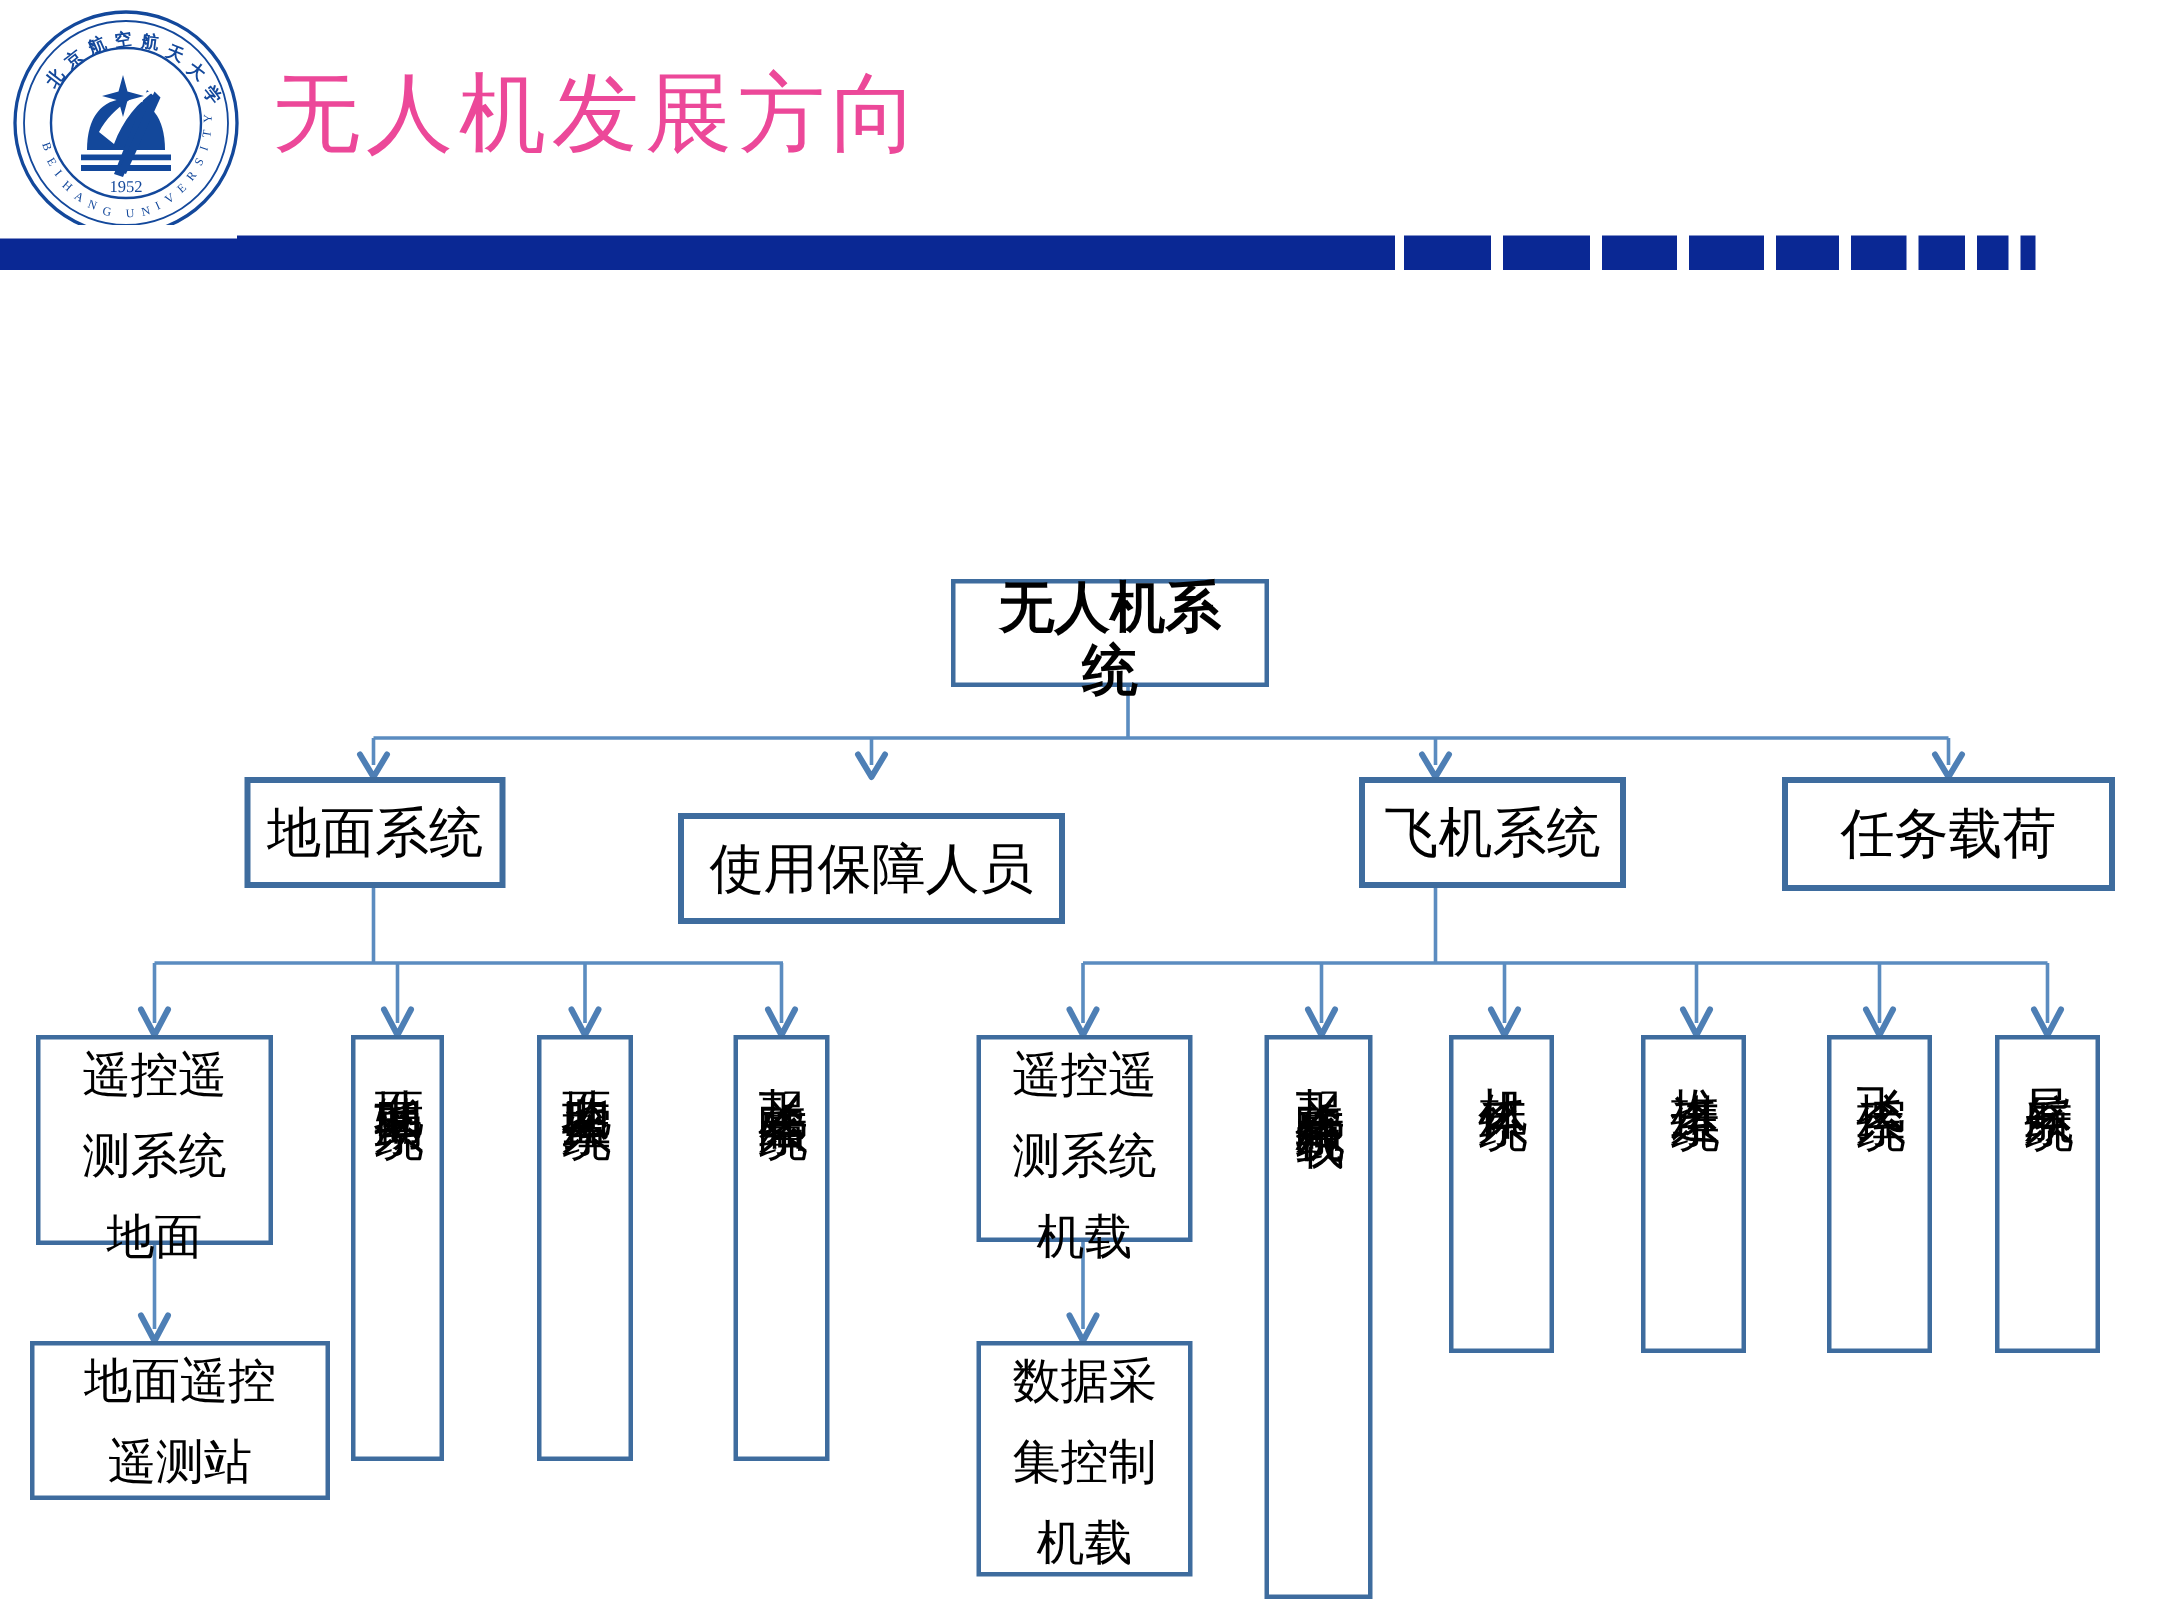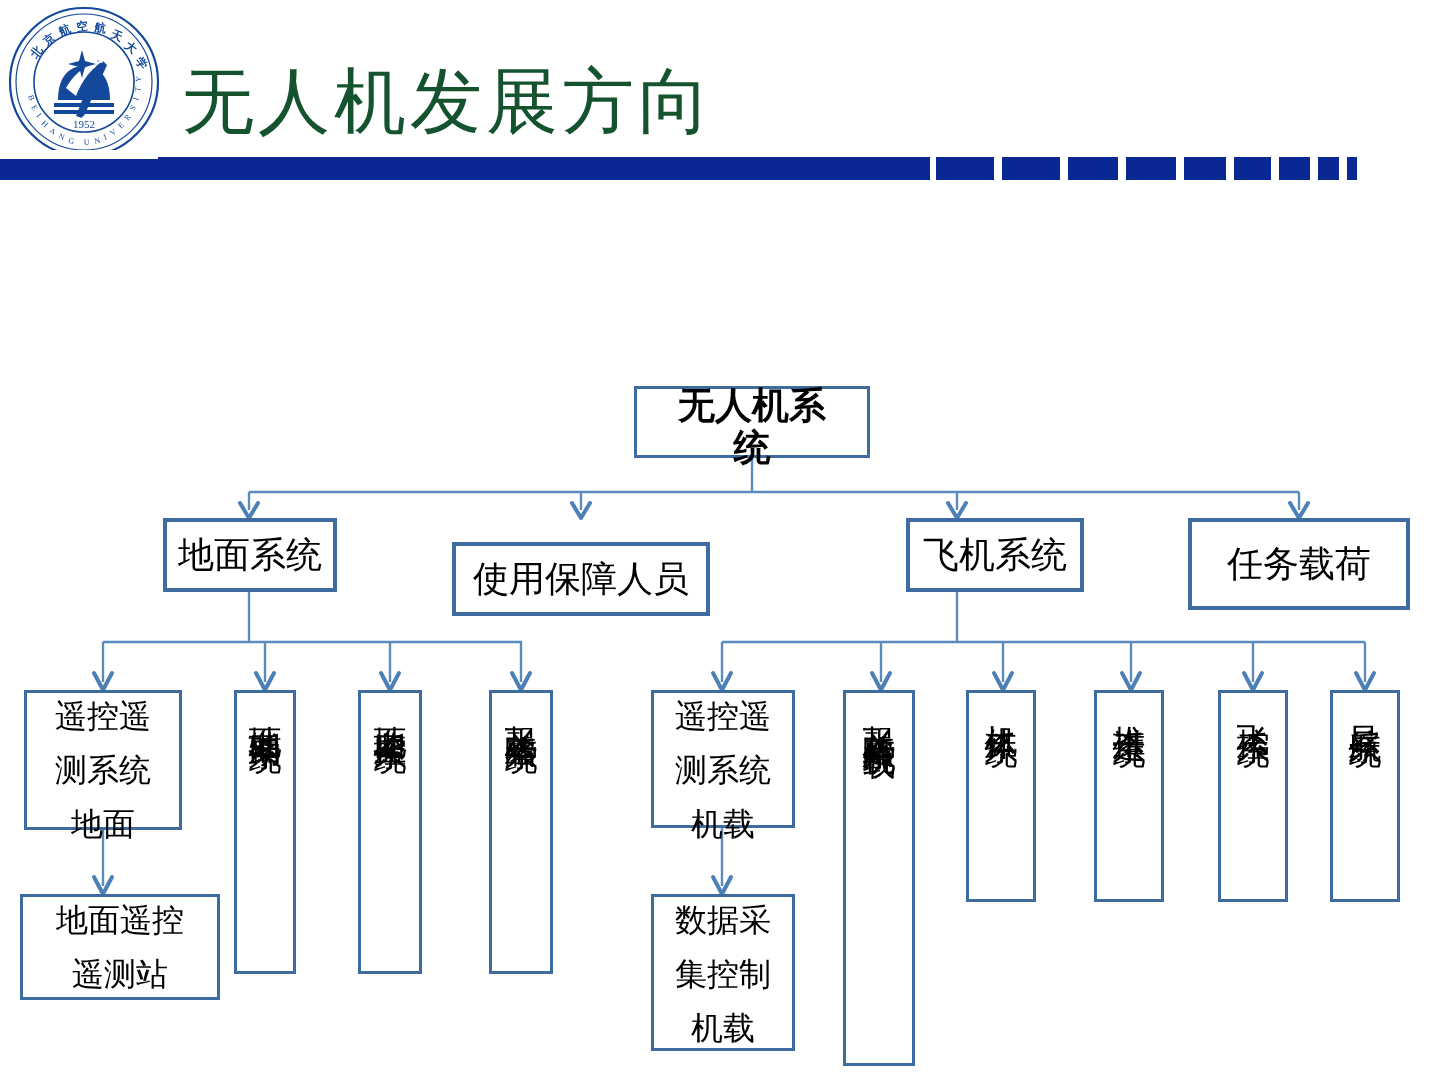--- a/index.html
+++ b/index.html
@@ -35,27 +35,26 @@
     width: 156px;
     height: 156px;
   }
   #logo-wrap svg { display: block; }
 
   #slide-title {
     position: absolute;
     left: 182px;
     top: 28px;
     font-family: "Liberation Serif", "DejaVu Serif", serif;
-    font-size: 72px;
+    font-size: 58px;
     line-height: 96px;
     letter-spacing: 4px;
-    color: #14532d;
+    color: #ec4899;
     white-space: nowrap;
     font-weight: 400;
-    margin-top: 26px;
   }
 
   
   #bar-solid {
     position: absolute;
     left: 0;
     top: 157px;
     width: 930px;
     height: 23px;
     background: #0A2894;
@@ -284,35 +283,35 @@
         <path d="M872 673 L881 690 L890 673"></path>
         <path d="M994 673 L1003 690 L1012 673"></path>
         <path d="M1122 673 L1131 690 L1140 673"></path>
         <path d="M1244 673 L1253 690 L1262 673"></path>
         <path d="M1356 673 L1365 690 L1374 673"></path>
 
         <path d="M713 877 L722 894 L731 877"></path>
       </g>
     </svg>
 
-    <div class="node root overflow" style="left:634px; top:386px; width:236px; height:72px;">
+    <div class="node root overflow" style="left:634px; top:386px; width:212px; height:72px;">
       <span class="txt">无人机系
 统</span>
     </div>
 
     <div class="node lvl2" style="left:163px; top:518px; width:174px; height:74px;">
       <span class="txt">地面系统</span>
     </div>
     <div class="node lvl2" style="left:452px; top:542px; width:258px; height:74px;">
       <span class="txt">使用保障人员</span>
     </div>
     <div class="node lvl2" style="left:868px; top:518px; width:178px; height:74px;margin-left:38px;">
       <span class="txt">飞机系统</span>
     </div>
-    <div class="node lvl2" style="left:1188px; top:518px; width:222px; height:92px;">
+    <div class="node lvl2" style="left:1188px; top:518px; width:222px; height:76px;">
       <span class="txt">任务载荷</span>
     </div>
 
     <div class="node lvl3 overflow" style="left:24px; top:690px; width:158px; height:140px;">
       <span class="txt">遥控遥
 测系统
 地面</span>
     </div>
     <div class="node vert" style="left:234px; top:690px; width:62px; height:284px;">
       <span class="txt">地面辅助系统</span>

